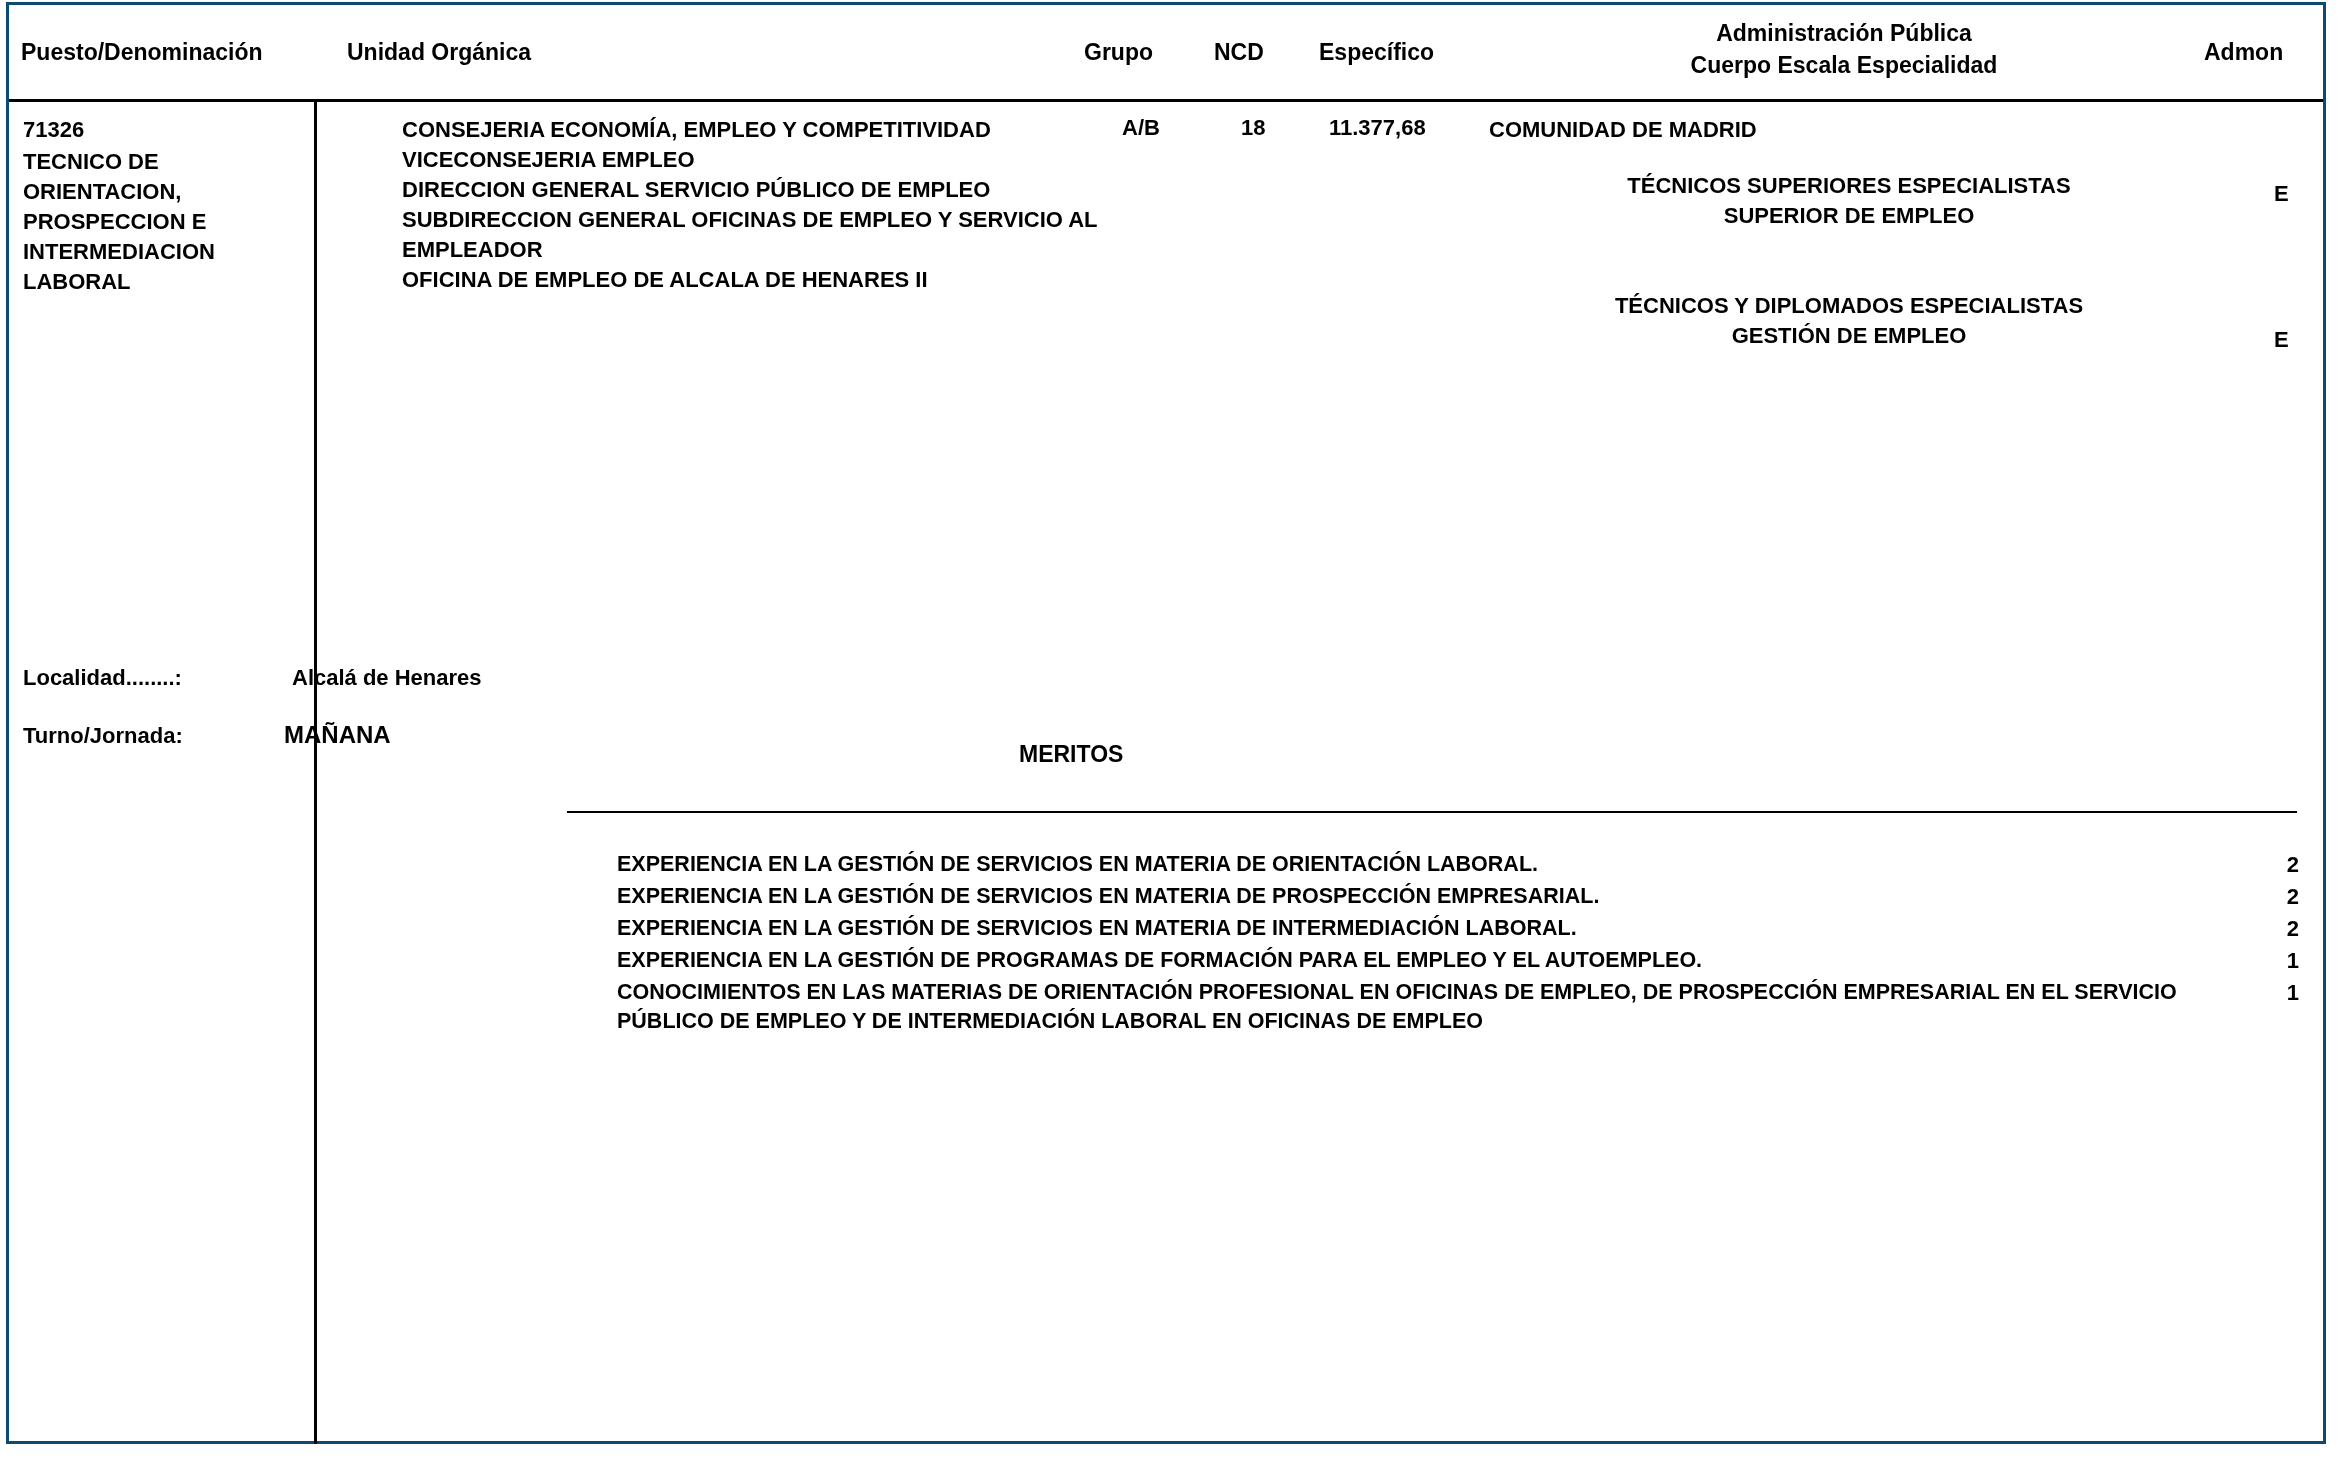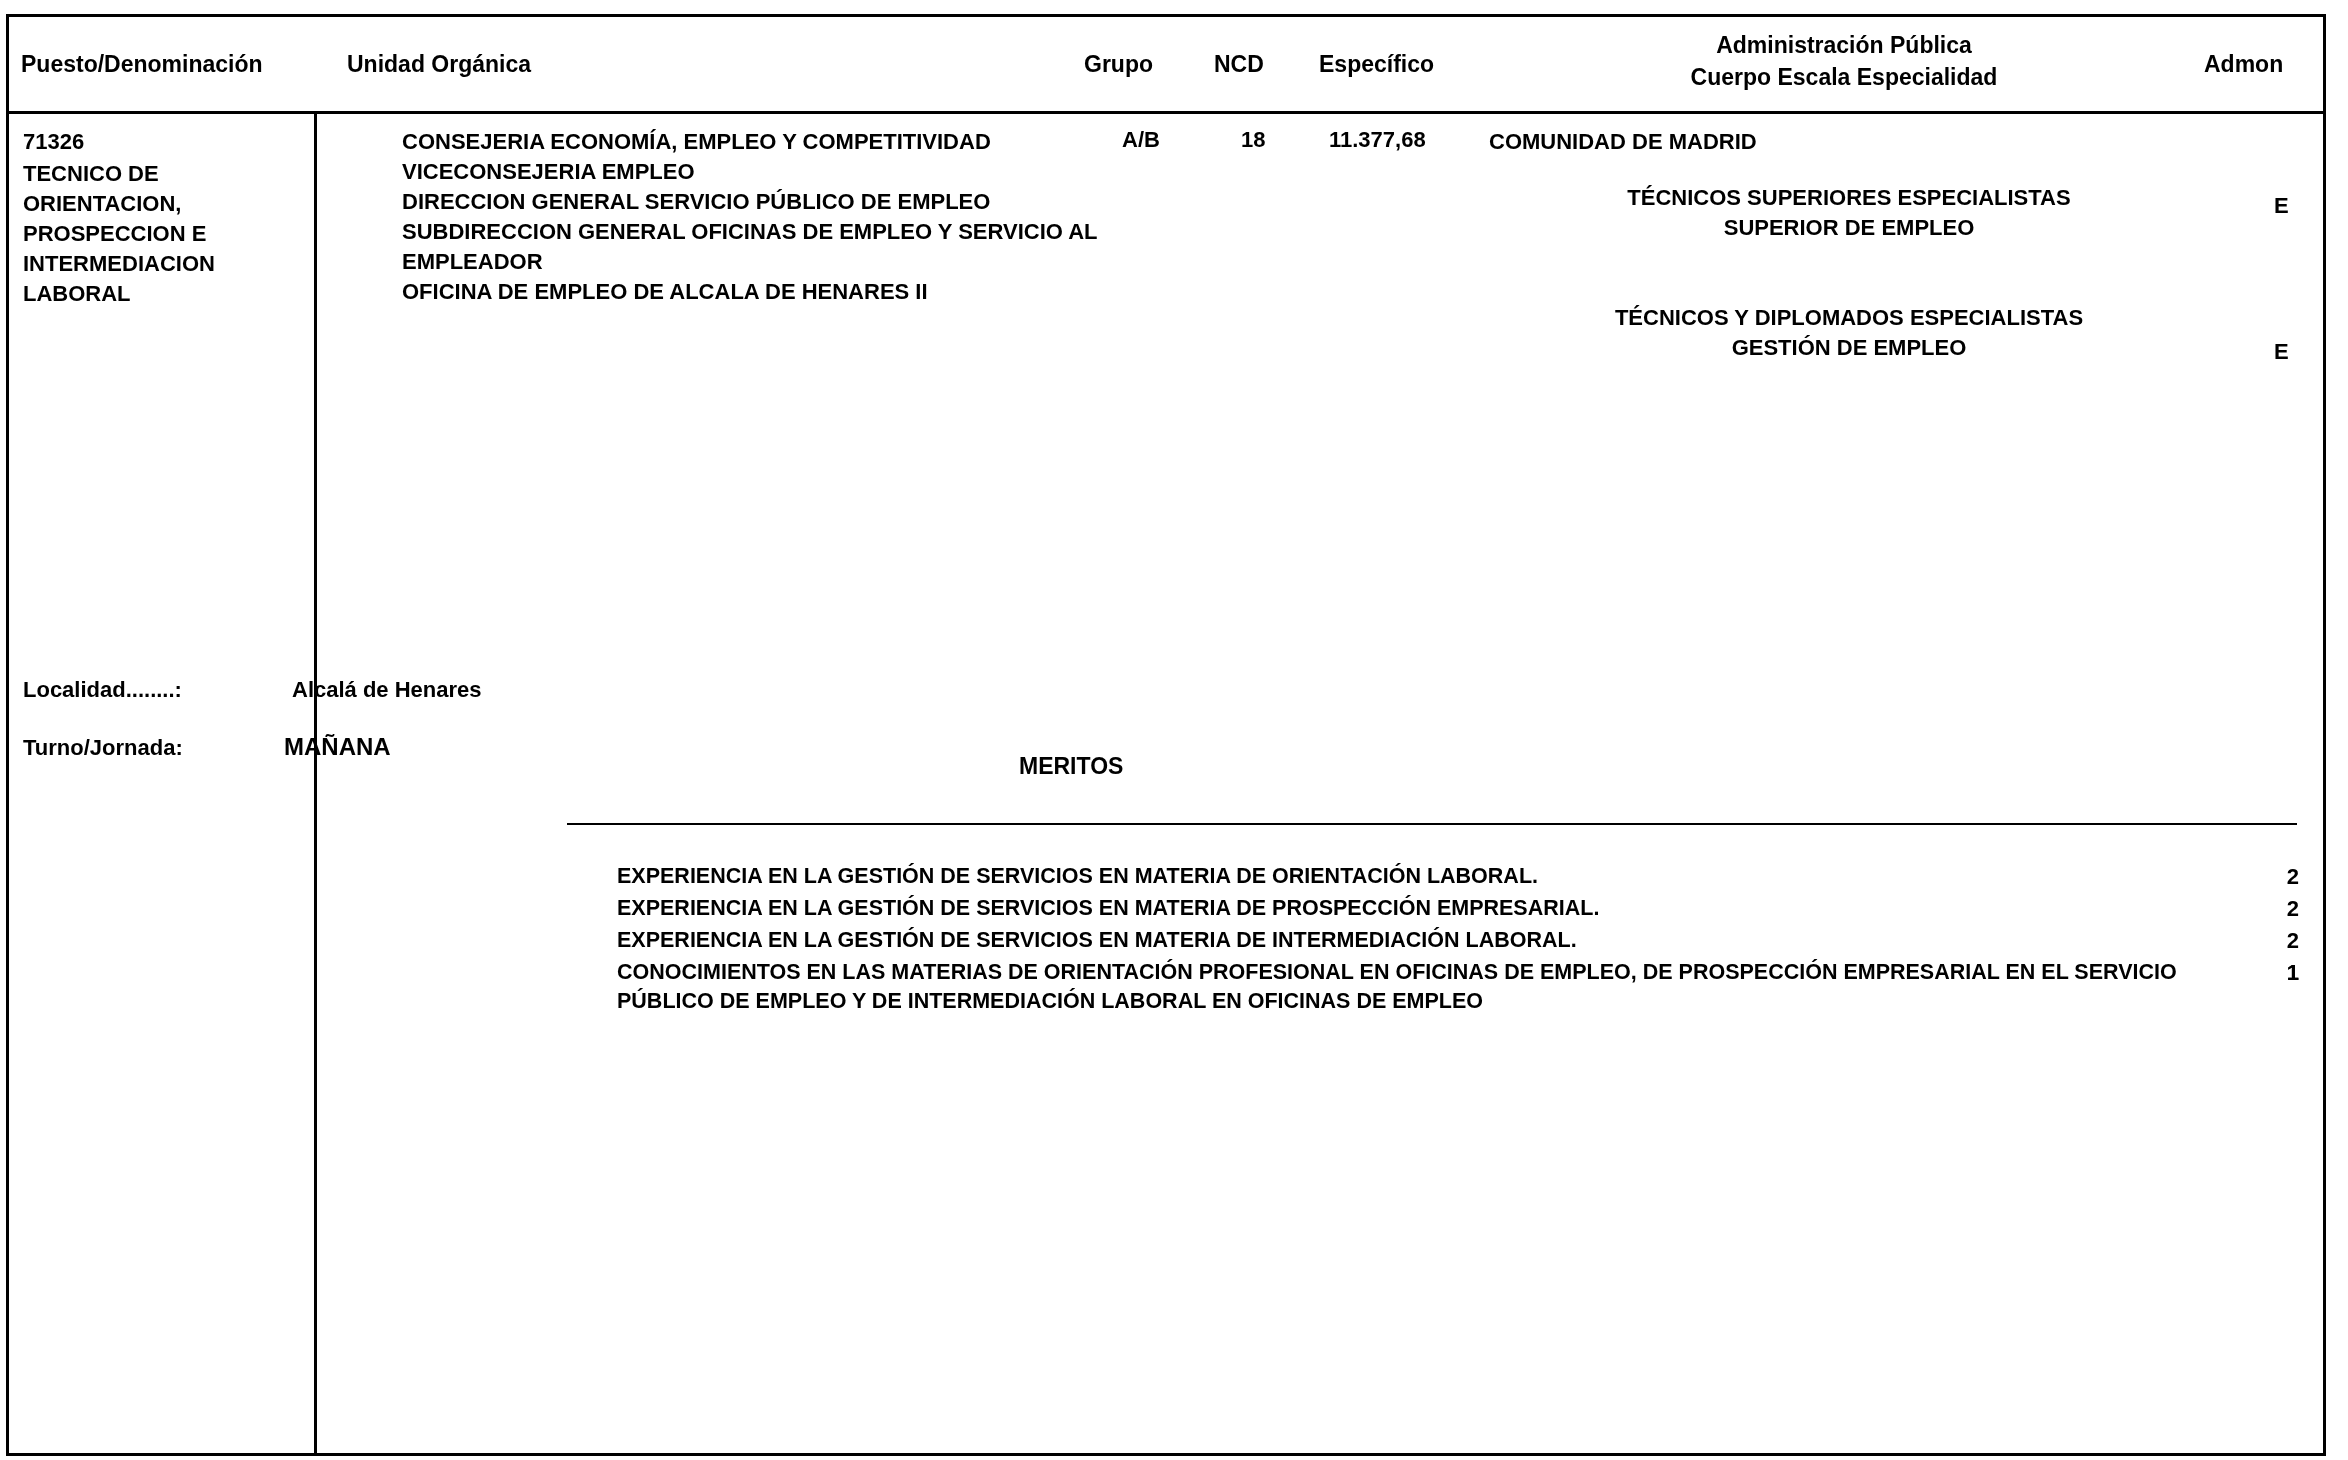--- a/index.html
+++ b/index.html
@@ -14,24 +14,24 @@
   .page {
     position: relative;
     width: 2348px;
     height: 1460px;
     background: #ffffff;
     box-sizing: border-box;
   }
   .sheet {
     position: absolute;
     left: 6px;
-    top: 14px;
+    top: 2px;
     width: 2320px;
     height: 1442px;
-    border: 3px solid #000000;
+    border: 3px solid #0c4a6e;
     box-sizing: border-box;
   }
 
   
   .header {
     position: absolute;
     left: 0;
     top: 0;
     width: 100%;
     height: 97px;
@@ -242,20 +242,21 @@
       </div>
       <div class="merito">
         <span>EXPERIENCIA EN LA GESTIÓN DE SERVICIOS EN MATERIA DE PROSPECCIÓN EMPRESARIAL.</span>
         <span class="pts">2</span>
       </div>
       <div class="merito">
         <span>EXPERIENCIA EN LA GESTIÓN DE SERVICIOS EN MATERIA DE INTERMEDIACIÓN LABORAL.</span>
         <span class="pts">2</span>
       </div>
       <div class="merito">
+        <span>EXPERIENCIA EN LA GESTIÓN DE PROGRAMAS DE FORMACIÓN PARA EL EMPLEO Y EL AUTOEMPLEO.</span>
         <span class="pts">1</span>
       </div>
       <div class="merito">
         <span>CONOCIMIENTOS EN LAS MATERIAS DE ORIENTACIÓN PROFESIONAL EN OFICINAS DE EMPLEO, DE PROSPECCIÓN EMPRESARIAL EN EL SERVICIO PÚBLICO DE EMPLEO Y DE INTERMEDIACIÓN LABORAL EN OFICINAS DE EMPLEO</span>
         <span class="pts">1</span>
       </div>
     </div>
 
   </div>
 </div>

